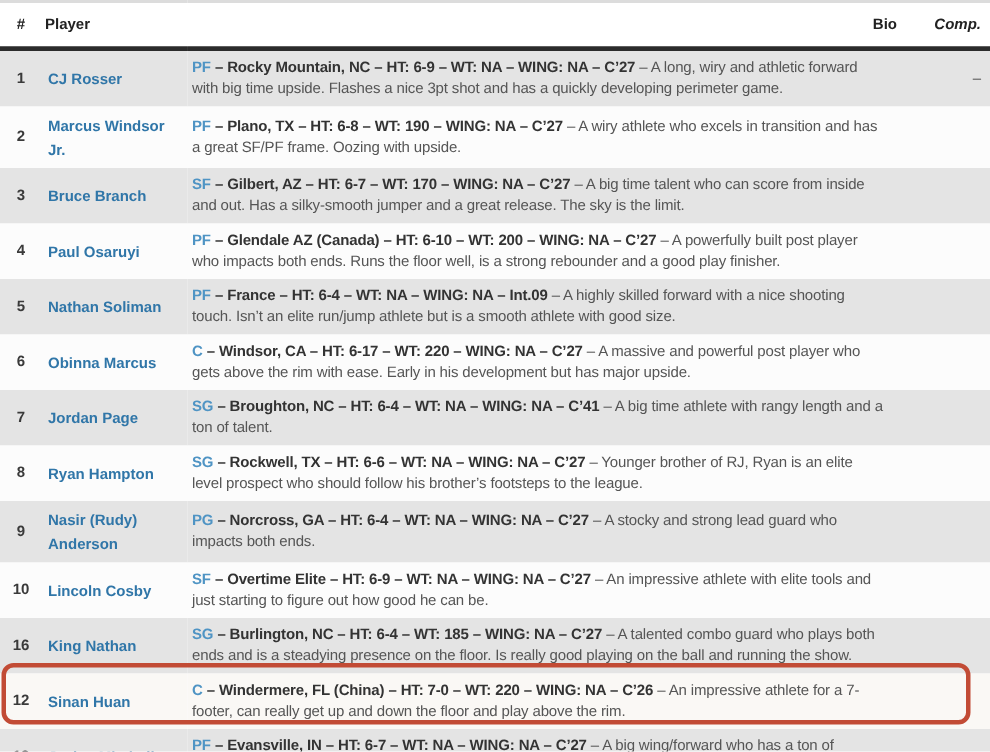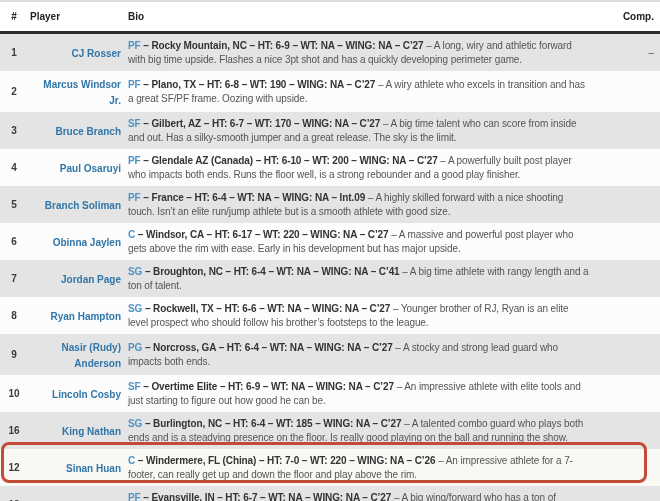--- a/index.html
+++ b/index.html
@@ -29,39 +29,39 @@
   thead tr { border-bottom: 3px solid var(--header-rule, #2b2b2b); background: #ffffff; }
   th {
     font-size: 10px;
     font-weight: bold;
     color: #222222;
     padding: 9px 2px 8px 2px;
     line-height: 12px;
   }
   th.c-rank   { text-align: center; }
   th.c-player { text-align: left; }
-  th.c-bio    { text-align: left; padding-left: 3px; }
-  th.c-comp   { text-align: right; padding-right: 6px; }
+  th.c-bio    { text-align: right; padding-left: 3px; }
+  th.c-comp   { text-align: right; padding-right: 6px; font-style: italic; }
 
   tbody tr.stripe { background: var(--row-stripe, #e4e4e4); }
   tbody tr.plain  { background: var(--row-plain, #fcfcfc); }
   tbody tr.hl     { background: #faf8f5; }
 
   td {
     vertical-align: middle;
     padding: 4.5px 2px;
   }
   td.c-rank {
     text-align: center;
     font-size: 10px;
     font-weight: bold;
     color: #3a3a3a;
   }
   td.c-player {
-    text-align: right;
+    text-align: left;
     line-height: 14px;
     padding-left: 4px;
     padding-right: 4px;
   }
   .player-link {
     color: var(--player-link, #3076a8);
     font-weight: bold;
     font-size: 10px;
     text-decoration: none;
     cursor: pointer;
@@ -142,28 +142,28 @@
 
   <tr class="plain">
     <td class="c-rank"><span>4</span></td>
     <td class="c-player"><a class="player-link">Paul Osaruyi</a></td>
     <td class="c-bio"><span class="pos">PF</span> <span class="bb">– Glendale AZ (Canada) – HT: 6-10 – WT: 200 – WING: NA – C’27</span> <span class="br">– A powerfully built post player who impacts both ends. Runs the floor well, is a strong rebounder and a good play finisher.</span></td>
     <td class="c-comp"><span></span></td>
   </tr>
 
   <tr class="stripe">
     <td class="c-rank"><span>5</span></td>
-    <td class="c-player"><a class="player-link">Branch Soliman</a></td>
+    <td class="c-player"><a class="player-link">Nathan Soliman</a></td>
     <td class="c-bio"><span class="pos">PF</span> <span class="bb">– France – HT: 6-4 – WT: NA – WING: NA – Int.09</span> <span class="br">– A highly skilled forward with a nice shooting touch. Isn’t an elite run/jump athlete but is a smooth athlete with good size.</span></td>
     <td class="c-comp"><span></span></td>
   </tr>
 
   <tr class="plain">
     <td class="c-rank"><span>6</span></td>
-    <td class="c-player"><a class="player-link">Obinna Jaylen</a></td>
+    <td class="c-player"><a class="player-link">Obinna Marcus</a></td>
     <td class="c-bio"><span class="pos">C</span> <span class="bb">– Windsor, CA – HT: 6-17 – WT: 220 – WING: NA – C’27</span> <span class="br">– A massive and powerful post player who gets above the rim with ease. Early in his development but has major upside.</span></td>
     <td class="c-comp"><span></span></td>
   </tr>
 
   <tr class="stripe">
     <td class="c-rank"><span>7</span></td>
     <td class="c-player"><a class="player-link">Jordan Page</a></td>
     <td class="c-bio"><span class="pos">SG</span> <span class="bb">– Broughton, NC – HT: 6-4 – WT: NA – WING: NA – C’41</span> <span class="br">– A big time athlete with rangy length and a ton of talent.</span></td>
     <td class="c-comp"><span></span></td>
   </tr>

